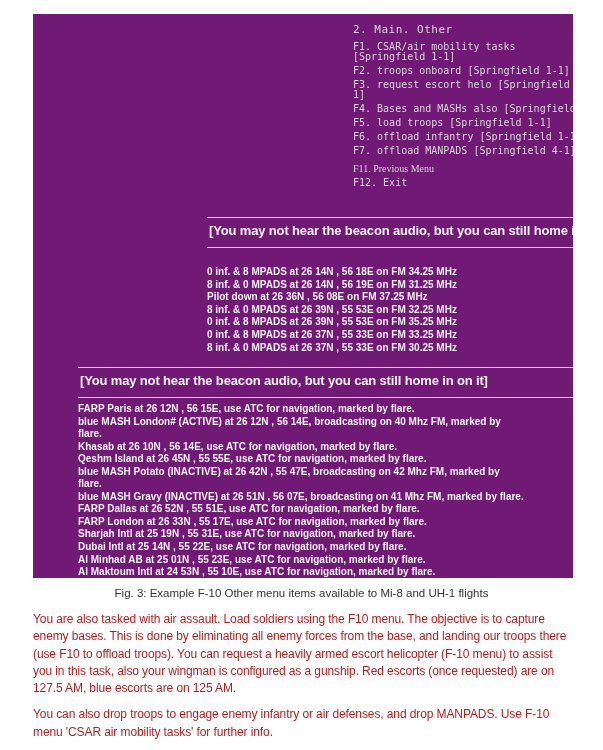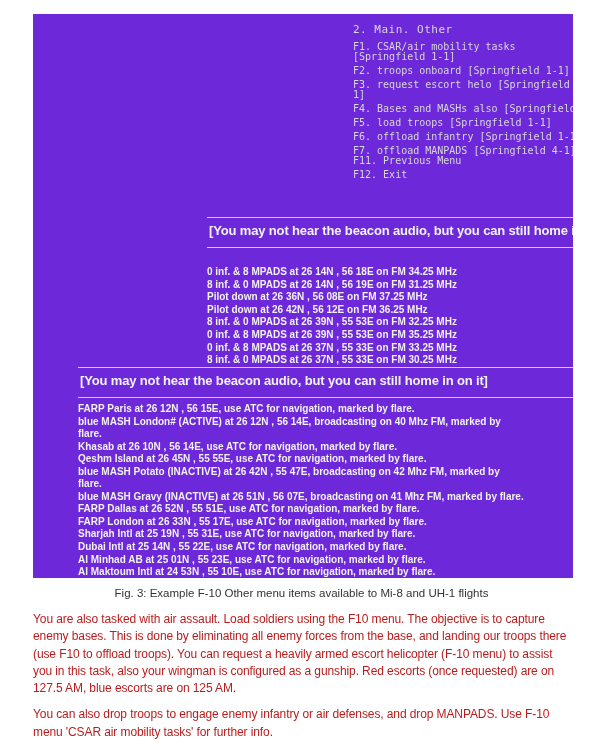--- a/index.html
+++ b/index.html
@@ -1,31 +1,31 @@
 <!DOCTYPE html>
 <html><head>
 <meta charset="utf-8">
 <style>
   html,body {margin:0; padding:0; background:#ffffff;}
   .page {position:relative; width:603px; height:750px; background:#ffffff; overflow:hidden;
          font-family:"Liberation Sans", sans-serif;}
 
   
   .figure {position:absolute; left:33px; top:14px; width:540px; height:564px;
-           background:#6d28d9; overflow:hidden;}
+           background:#701a75; overflow:hidden;}
 
   
   .menu {position:absolute; left:320px; top:9px; width:222px;
          font-family:"DejaVu Sans Mono", monospace; font-size:10px; line-height:10px;
          color:#d8d8d8;}
   .menu div {white-space:pre;}
   .m-title {font-size:11px; line-height:13px; margin-bottom:6px; letter-spacing:0.5px;}
   .m-first {margin-top:4px;}
   .m-wrap  {}
-  .m-sep   {}
+  .m-sep   {margin-top:8px;font-family:Liberation Serif, serif;}
 
   
   .notice {position:absolute; border-top:1px solid #cfcfcf; border-bottom:1px solid #cfcfcf;
            padding:5px 2px 9px 2px; font-weight:bold; font-size:13px; letter-spacing:-0.15px;
            color:#f2f2f2; white-space:nowrap; overflow:hidden;}
   .notice-1 {left:174px; top:203px; width:362px;}
   .notice-2 {left:45px;  top:353px; width:492px;}
 
   
   .beacon-list {position:absolute; left:174px; top:252px; font-weight:bold; font-size:10px;
@@ -65,21 +65,20 @@
       </div>
 
     <div class="notice notice-1">
       <span>[You may not hear the beacon audio, but you can still home in on it]</span>
     </div>
 
     <div class="beacon-list">
         <div>0 inf. &amp; 8 MPADS at 26 14N , 56 18E on FM 34.25 MHz</div>
         <div>8 inf. &amp; 0 MPADS at 26 14N , 56 19E on FM 31.25 MHz</div>
         <div>Pilot down at 26 36N , 56 08E on FM 37.25 MHz</div>
-        <div>Pilot down at 26 42N , 56 12E on FM 36.25 MHz</div>
         <div>8 inf. &amp; 0 MPADS at 26 39N , 55 53E on FM 32.25 MHz</div>
         <div>0 inf. &amp; 8 MPADS at 26 39N , 55 53E on FM 35.25 MHz</div>
         <div>0 inf. &amp; 8 MPADS at 26 37N , 55 33E on FM 33.25 MHz</div>
         <div>8 inf. &amp; 0 MPADS at 26 37N , 55 33E on FM 30.25 MHz</div>
       </div>
 
     <div class="notice notice-2">
       <span>[You may not hear the beacon audio, but you can still home in on it]</span>
     </div>
 

